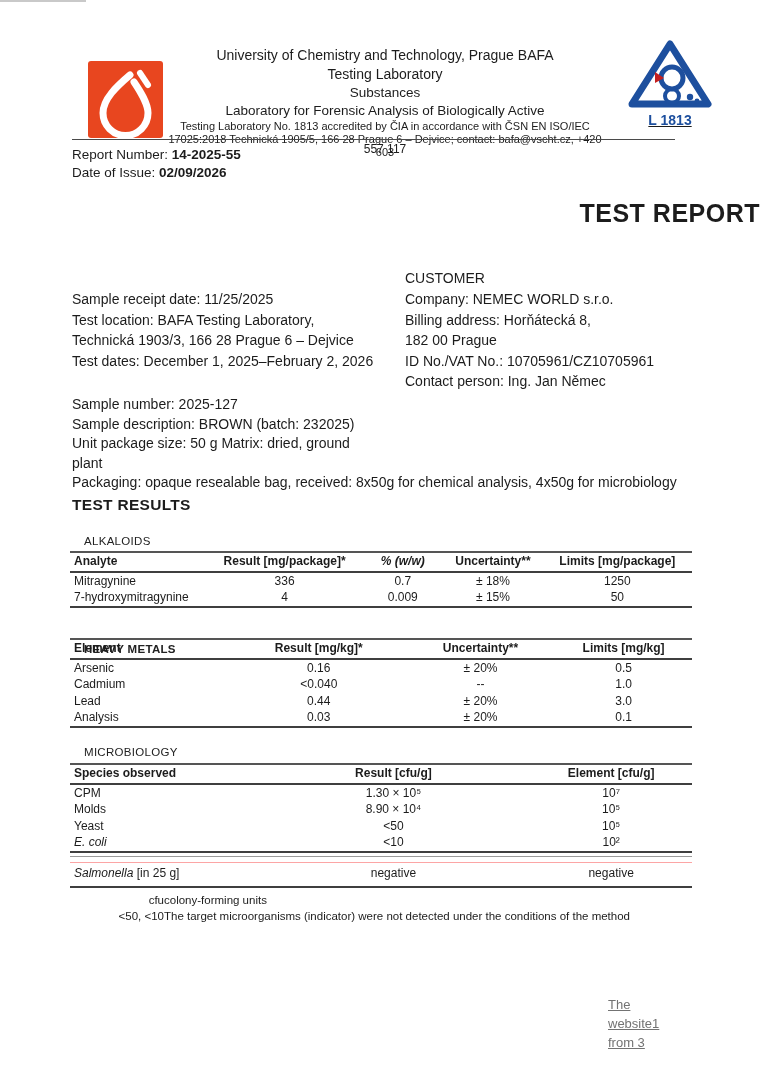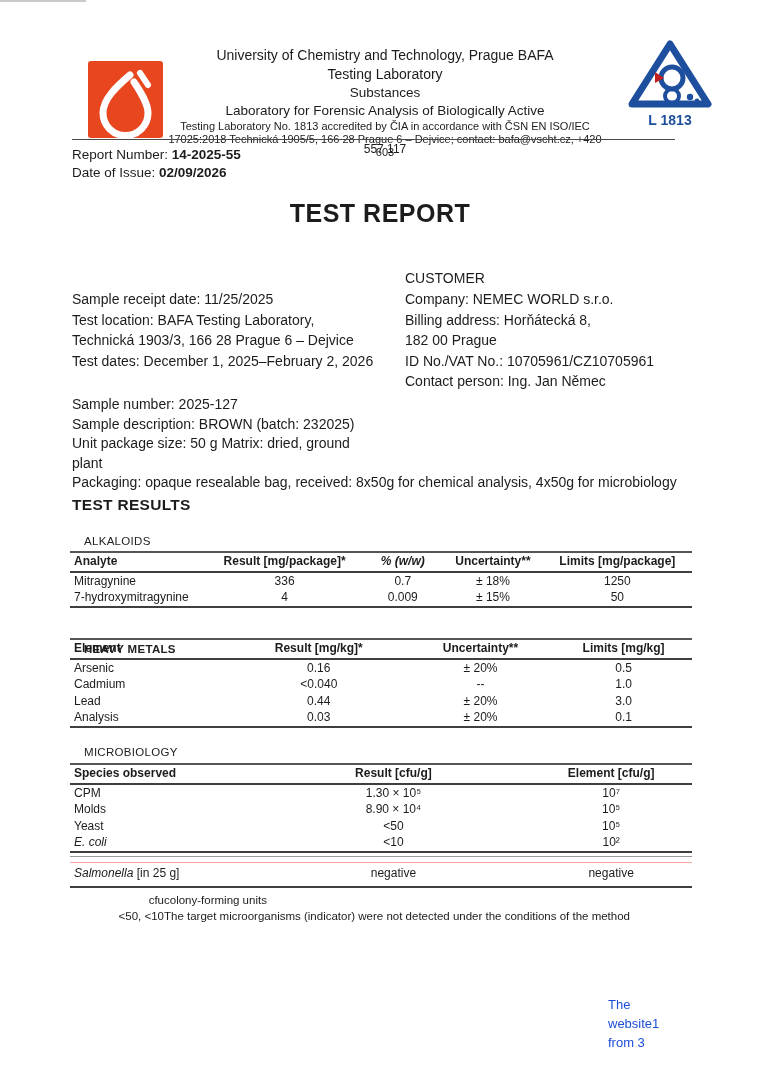--- a/index.html
+++ b/index.html
@@ -5,28 +5,28 @@
   html,body{margin:0;padding:0;background:#ffffff;}
   .page{position:relative;width:760px;height:1075px;background:#fff;overflow:hidden;
         font-family:"Liberation Sans",sans-serif;color:#1c1c1c;}
   .abs{position:absolute;}
   
   .logo-orange{left:88px;top:61px;width:75px;height:77px;background:#e8461f;border-radius:3px;}
   .uct-head{left:165px;top:46px;width:440px;text-align:center;}
   .uct-line-bold{font-size:14px;font-weight:normal;line-height:19px;}
   .uct-line{font-size:13.5px;line-height:18px;}
   .uct-acc{font-size:11px;line-height:13px;}
-  .cia-mark{left:628px;top:40px;width:84px;text-align:center;}
+  .cia-mark{left:628px;top:40px;width:84px;text-align:center;text-decoration:underline;}
   .cia-label{font-size:14px;font-weight:bold;color:#1d4f9e;line-height:15px;margin-top:1px;}
   .head-rule{left:72px;top:139px;width:603px;height:0;border-top:1.6px solid #4a4a4a;}
   .phone-cont{left:165px;top:142px;width:440px;text-align:center;font-size:12px;}
   .report-meta{left:72px;top:146px;font-size:13.5px;line-height:17.5px;}
   .report-meta b{font-weight:bold;}
   
-  .doc-title{left:0;top:199px;width:760px;text-align:center;font-size:25px;font-weight:bold;letter-spacing:.5px;}
+  .doc-title{left:0;top:199px;width:760px;text-align:right;font-size:25px;font-weight:bold;letter-spacing:.5px;}
   
   .info-left{left:72px;top:289px;width:330px;font-size:14px;line-height:20.5px;}
   .customer-block{left:405px;top:268px;width:310px;font-size:14px;line-height:20.5px;}
   .customer-heading{margin-bottom:0;line-height:21px;}
   
   .sample-block{left:72px;top:395px;width:620px;font-size:14px;line-height:19.5px;}
   .results-heading{left:72px;top:496px;font-size:15.5px;font-weight:bold;letter-spacing:.3px;}
   .section-label{font-size:11.5px;letter-spacing:.3px;color:#222;}
   
   table.tbl{border-collapse:collapse;width:622px;font-size:12px;color:#1c1c1c;
@@ -37,21 +37,21 @@
   .c{text-align:center;} .l{text-align:left;}
   .ital{font-style:italic;}
   .thin-div{height:0;border-top:1px solid #9a9a9a;width:622px;}
   table.salm{border-top:1px solid #fca5a5;}
   table.salm td{padding:4px 4px 5px;}
   
   .footnotes{left:84px;top:893px;width:600px;font-size:11.5px;line-height:15.5px;text-align:right;}
   .fn-row{display:flex;}
   .fn-term{width:80px;flex:0 0 80px;}
   
-  .page-footer{left:608px;top:995px;font-size:13px;line-height:19px;color:#1d4ed8;}
+  .page-footer{left:608px;top:995px;font-size:13px;line-height:19px;color:#737373;text-decoration:underline;}
   .scan-artifact{left:0;top:0;width:86px;height:2px;background:#c9c9c9;}
 </style>
 </head>
 <body>
 
 <div class="page">
 
   <div class="abs scan-artifact"></div>
 
   <div class="abs logo-orange">

